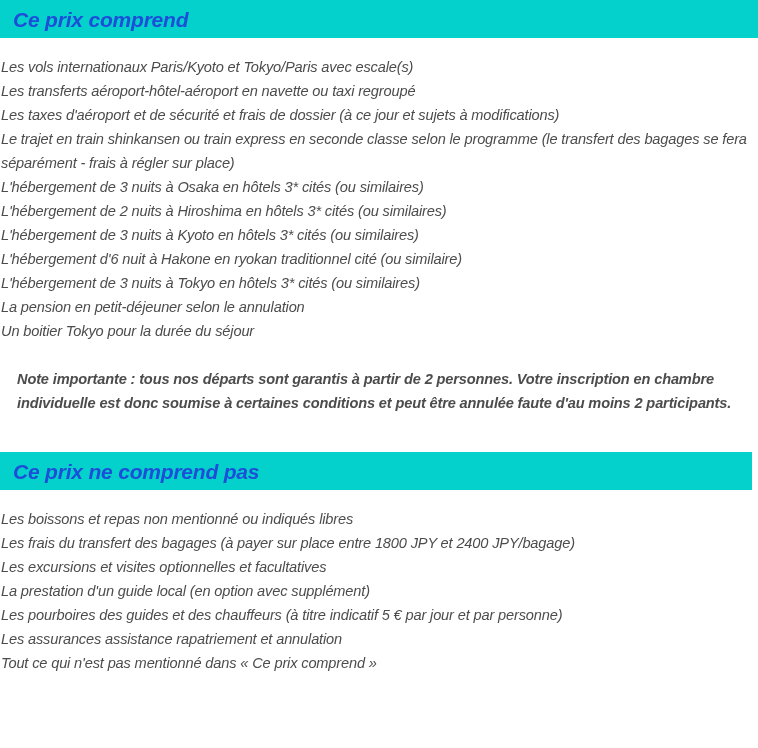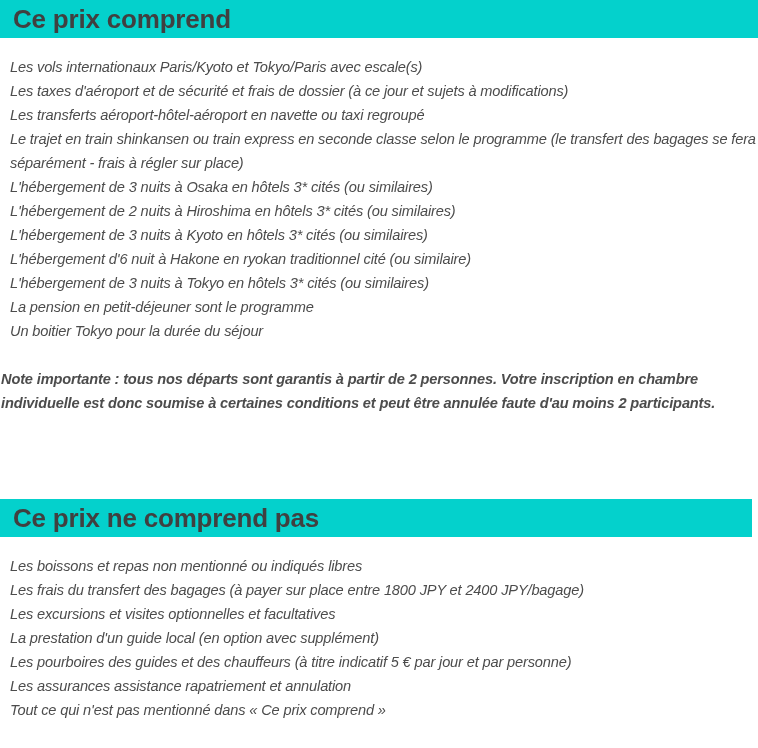--- a/index.html
+++ b/index.html
@@ -21,85 +21,85 @@
   }
   
   .section-bar {
     box-sizing: border-box;
     height: 38px;
     display: flex;
     align-items: center;
     padding-left: 13px;
   }
   .section-bar .bar-title {
-    color: #404040;
+    color: #1d4ed8;
+    font-style: italic;
     font-weight: bold;
-    font-size: 26px;
+    font-size: 21px;
     letter-spacing: -0.2px;
     white-space: nowrap;
     line-height: 1;
   }
   #section-include-bar {
     width: 758px;
     background: #04d1cc;
   }
   #section-exclude-bar {
     width: 752px;
     background: #04d1cc;
-    margin-top: 47px;
   }
   
   .list-block {
     padding: 0;
     margin: 0;
     list-style: none;
   }
   .list-block li,
   .note {
     color: #4c4c4c;
     font-style: italic;
     font-size: 14.6px;
     line-height: 24px;
     letter-spacing: -0.15px;
-    padding-left: 10px;
+    padding-left: 1px;
     white-space: normal;
   }
   .note {
     font-weight: bold;
     margin: 0;
-    padding-left: 1px;
+    padding-left: 17px;
   }
   
   .gap-after-header { height: 17px; }
   .gap-before-note  { height: 24px; }
   .gap-after-note   { height: 37px; }
   .gap-after-header2 { height: 17px; }
 </style>
 </head>
 <body>
 
 <div class="page">
 
   <div class="section-bar" id="section-include-bar">
     <span class="bar-title">Ce prix comprend</span>
   </div>
 
   <div class="gap-after-header"></div>
 
   <ul class="list-block">
     <li>Les vols internationaux Paris/Kyoto et Tokyo/Paris avec escale(s)</li>
+    <li>Les transferts aéroport-hôtel-aéroport en navette ou taxi regroupé</li>
     <li>Les taxes d'aéroport et de sécurité et frais de dossier (à ce jour et sujets à modifications)</li>
-    <li>Les transferts aéroport-hôtel-aéroport en navette ou taxi regroupé</li>
     <li>Le trajet en train shinkansen ou train express en seconde classe selon le programme (le transfert des bagages se fera séparément - frais à régler sur place)</li>
     <li>L'hébergement de 3 nuits à Osaka en hôtels 3* cités (ou similaires)</li>
     <li>L'hébergement de 2 nuits à Hiroshima en hôtels 3* cités (ou similaires)</li>
     <li>L'hébergement de 3 nuits à Kyoto en hôtels 3* cités (ou similaires)</li>
     <li>L'hébergement d'6 nuit à Hakone en ryokan traditionnel cité (ou similaire)</li>
     <li>L'hébergement de 3 nuits à Tokyo en hôtels 3* cités (ou similaires)</li>
-    <li>La pension en petit-déjeuner sont le programme</li>
+    <li>La pension en petit-déjeuner selon le annulation</li>
     <li>Un boitier Tokyo pour la durée du séjour</li>
   </ul>
 
   <div class="gap-before-note"></div>
 
   <p class="note">Note importante : tous nos départs sont garantis à partir de 2 personnes. Votre inscription en chambre individuelle est donc soumise à certaines conditions et peut être annulée faute d'au moins 2 participants.</p>
 
   <div class="gap-after-note"></div>
 
   <div class="section-bar" id="section-exclude-bar">

